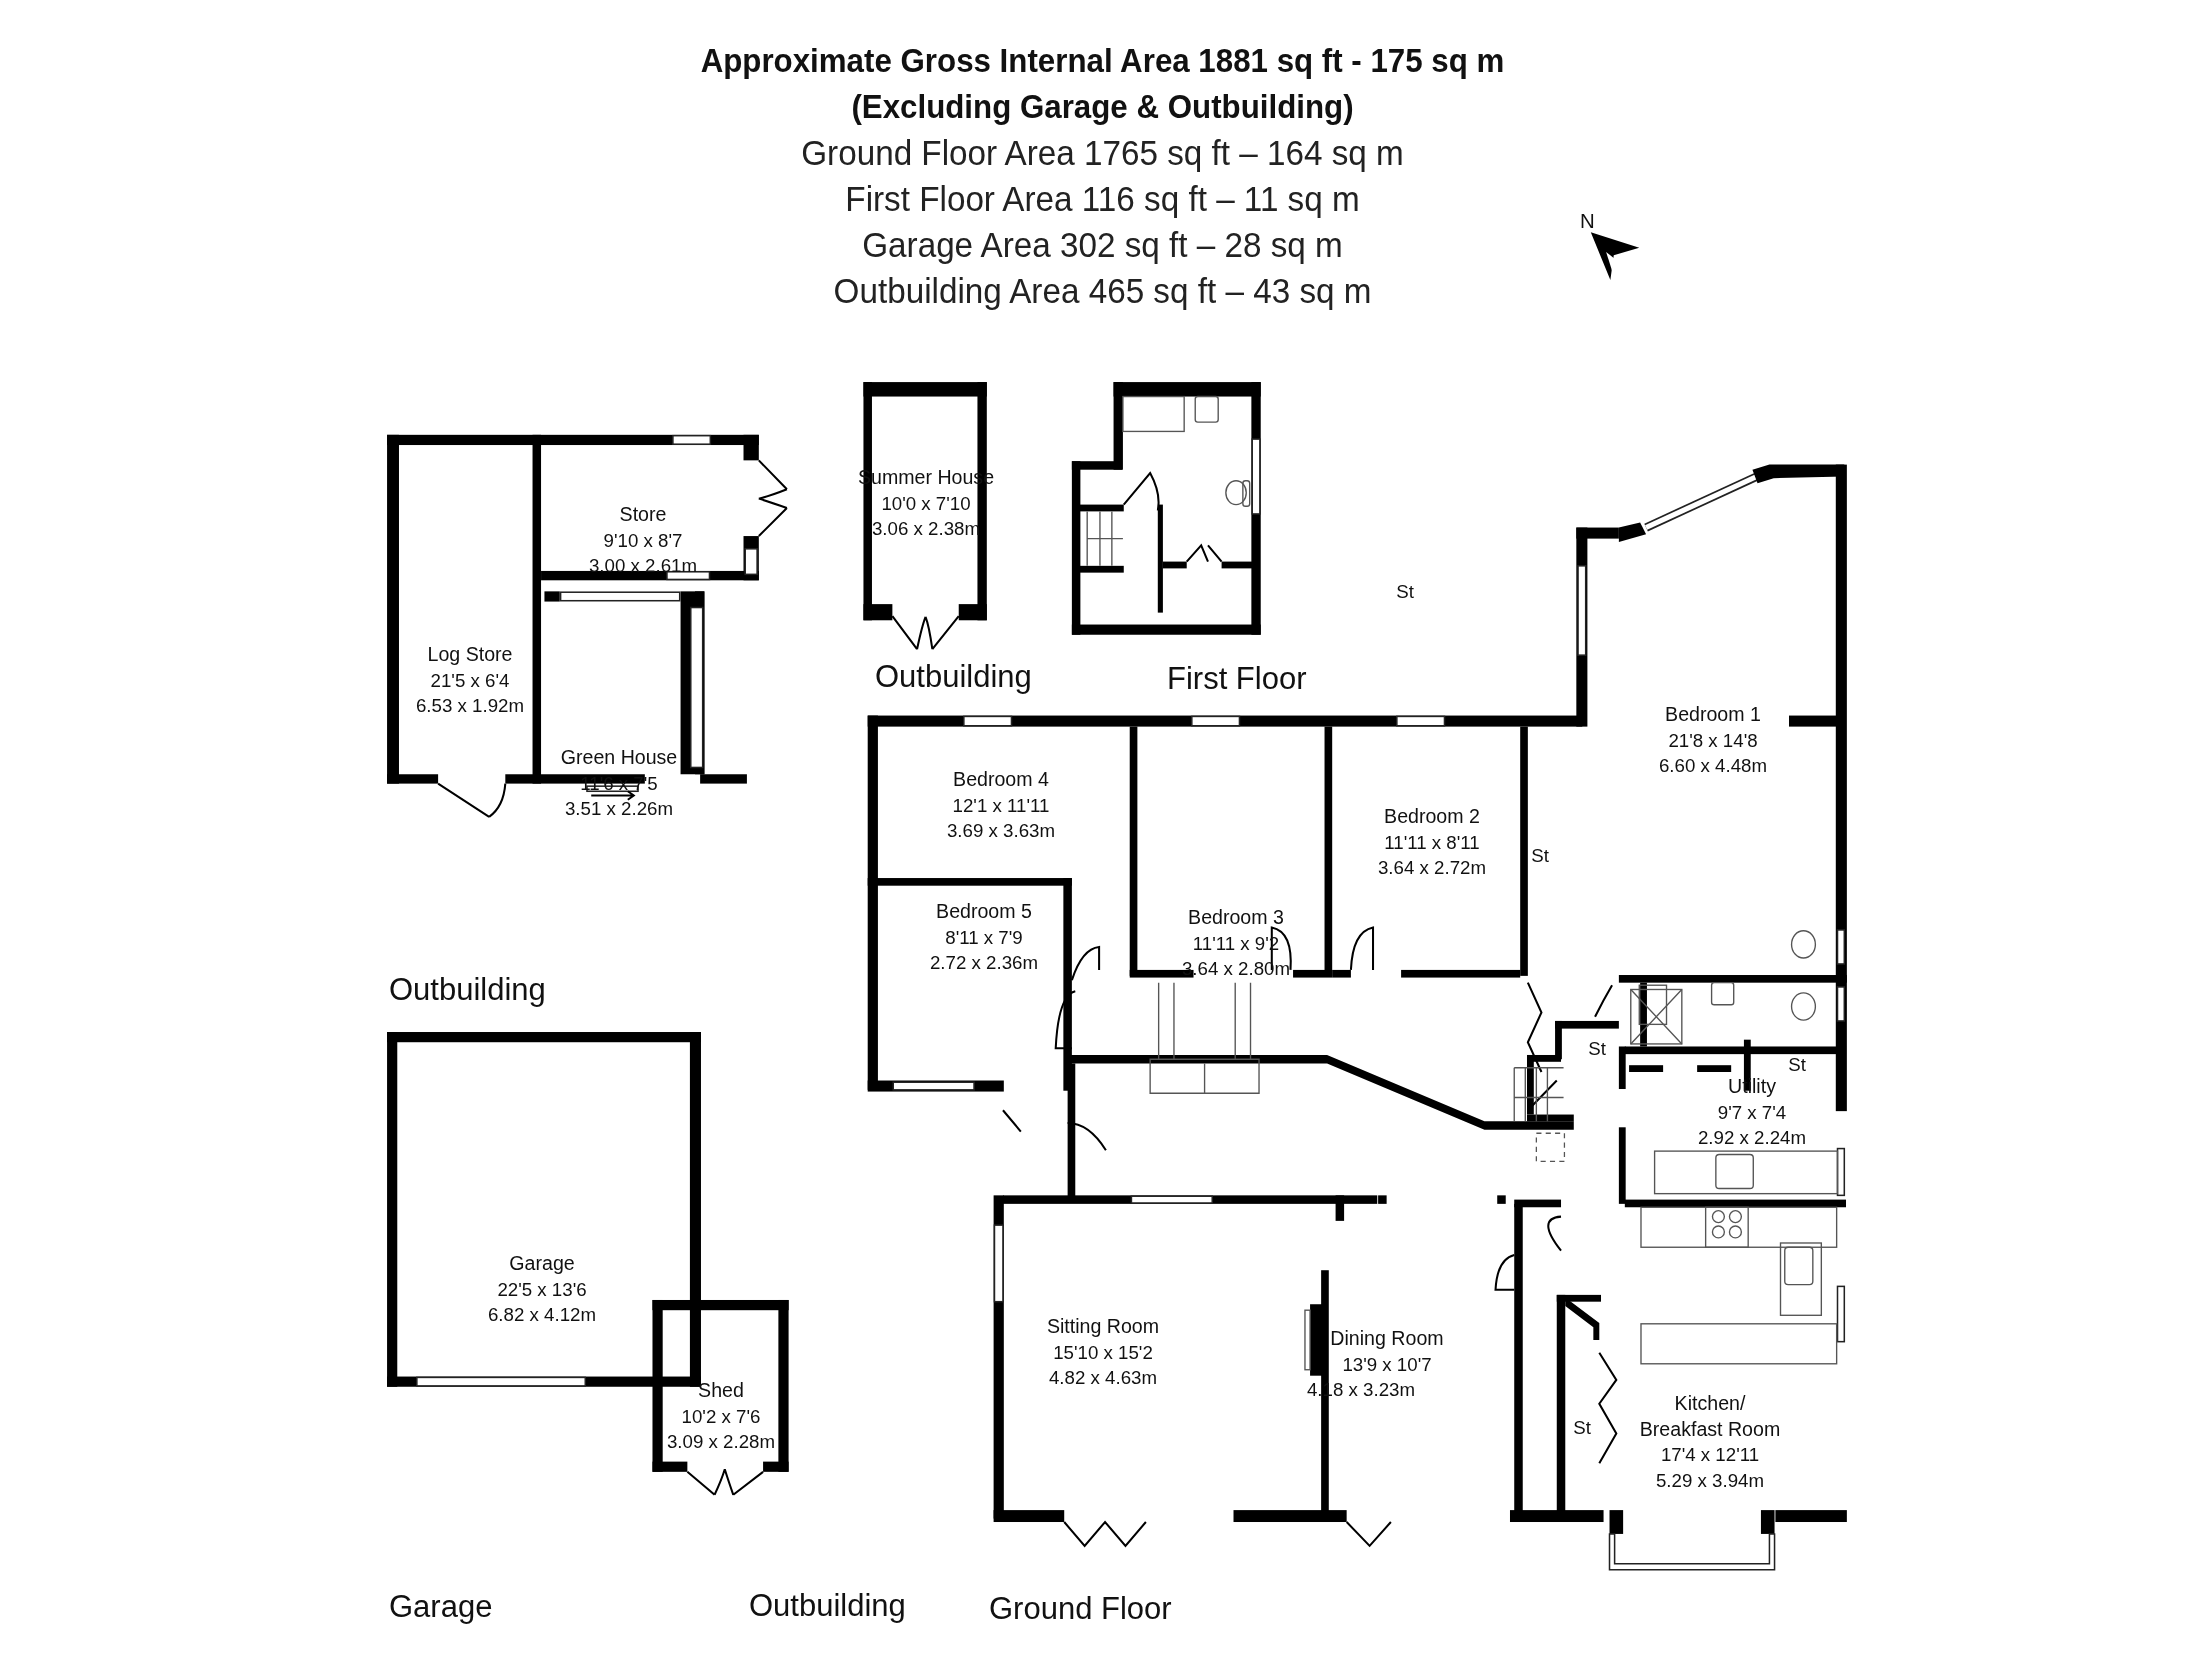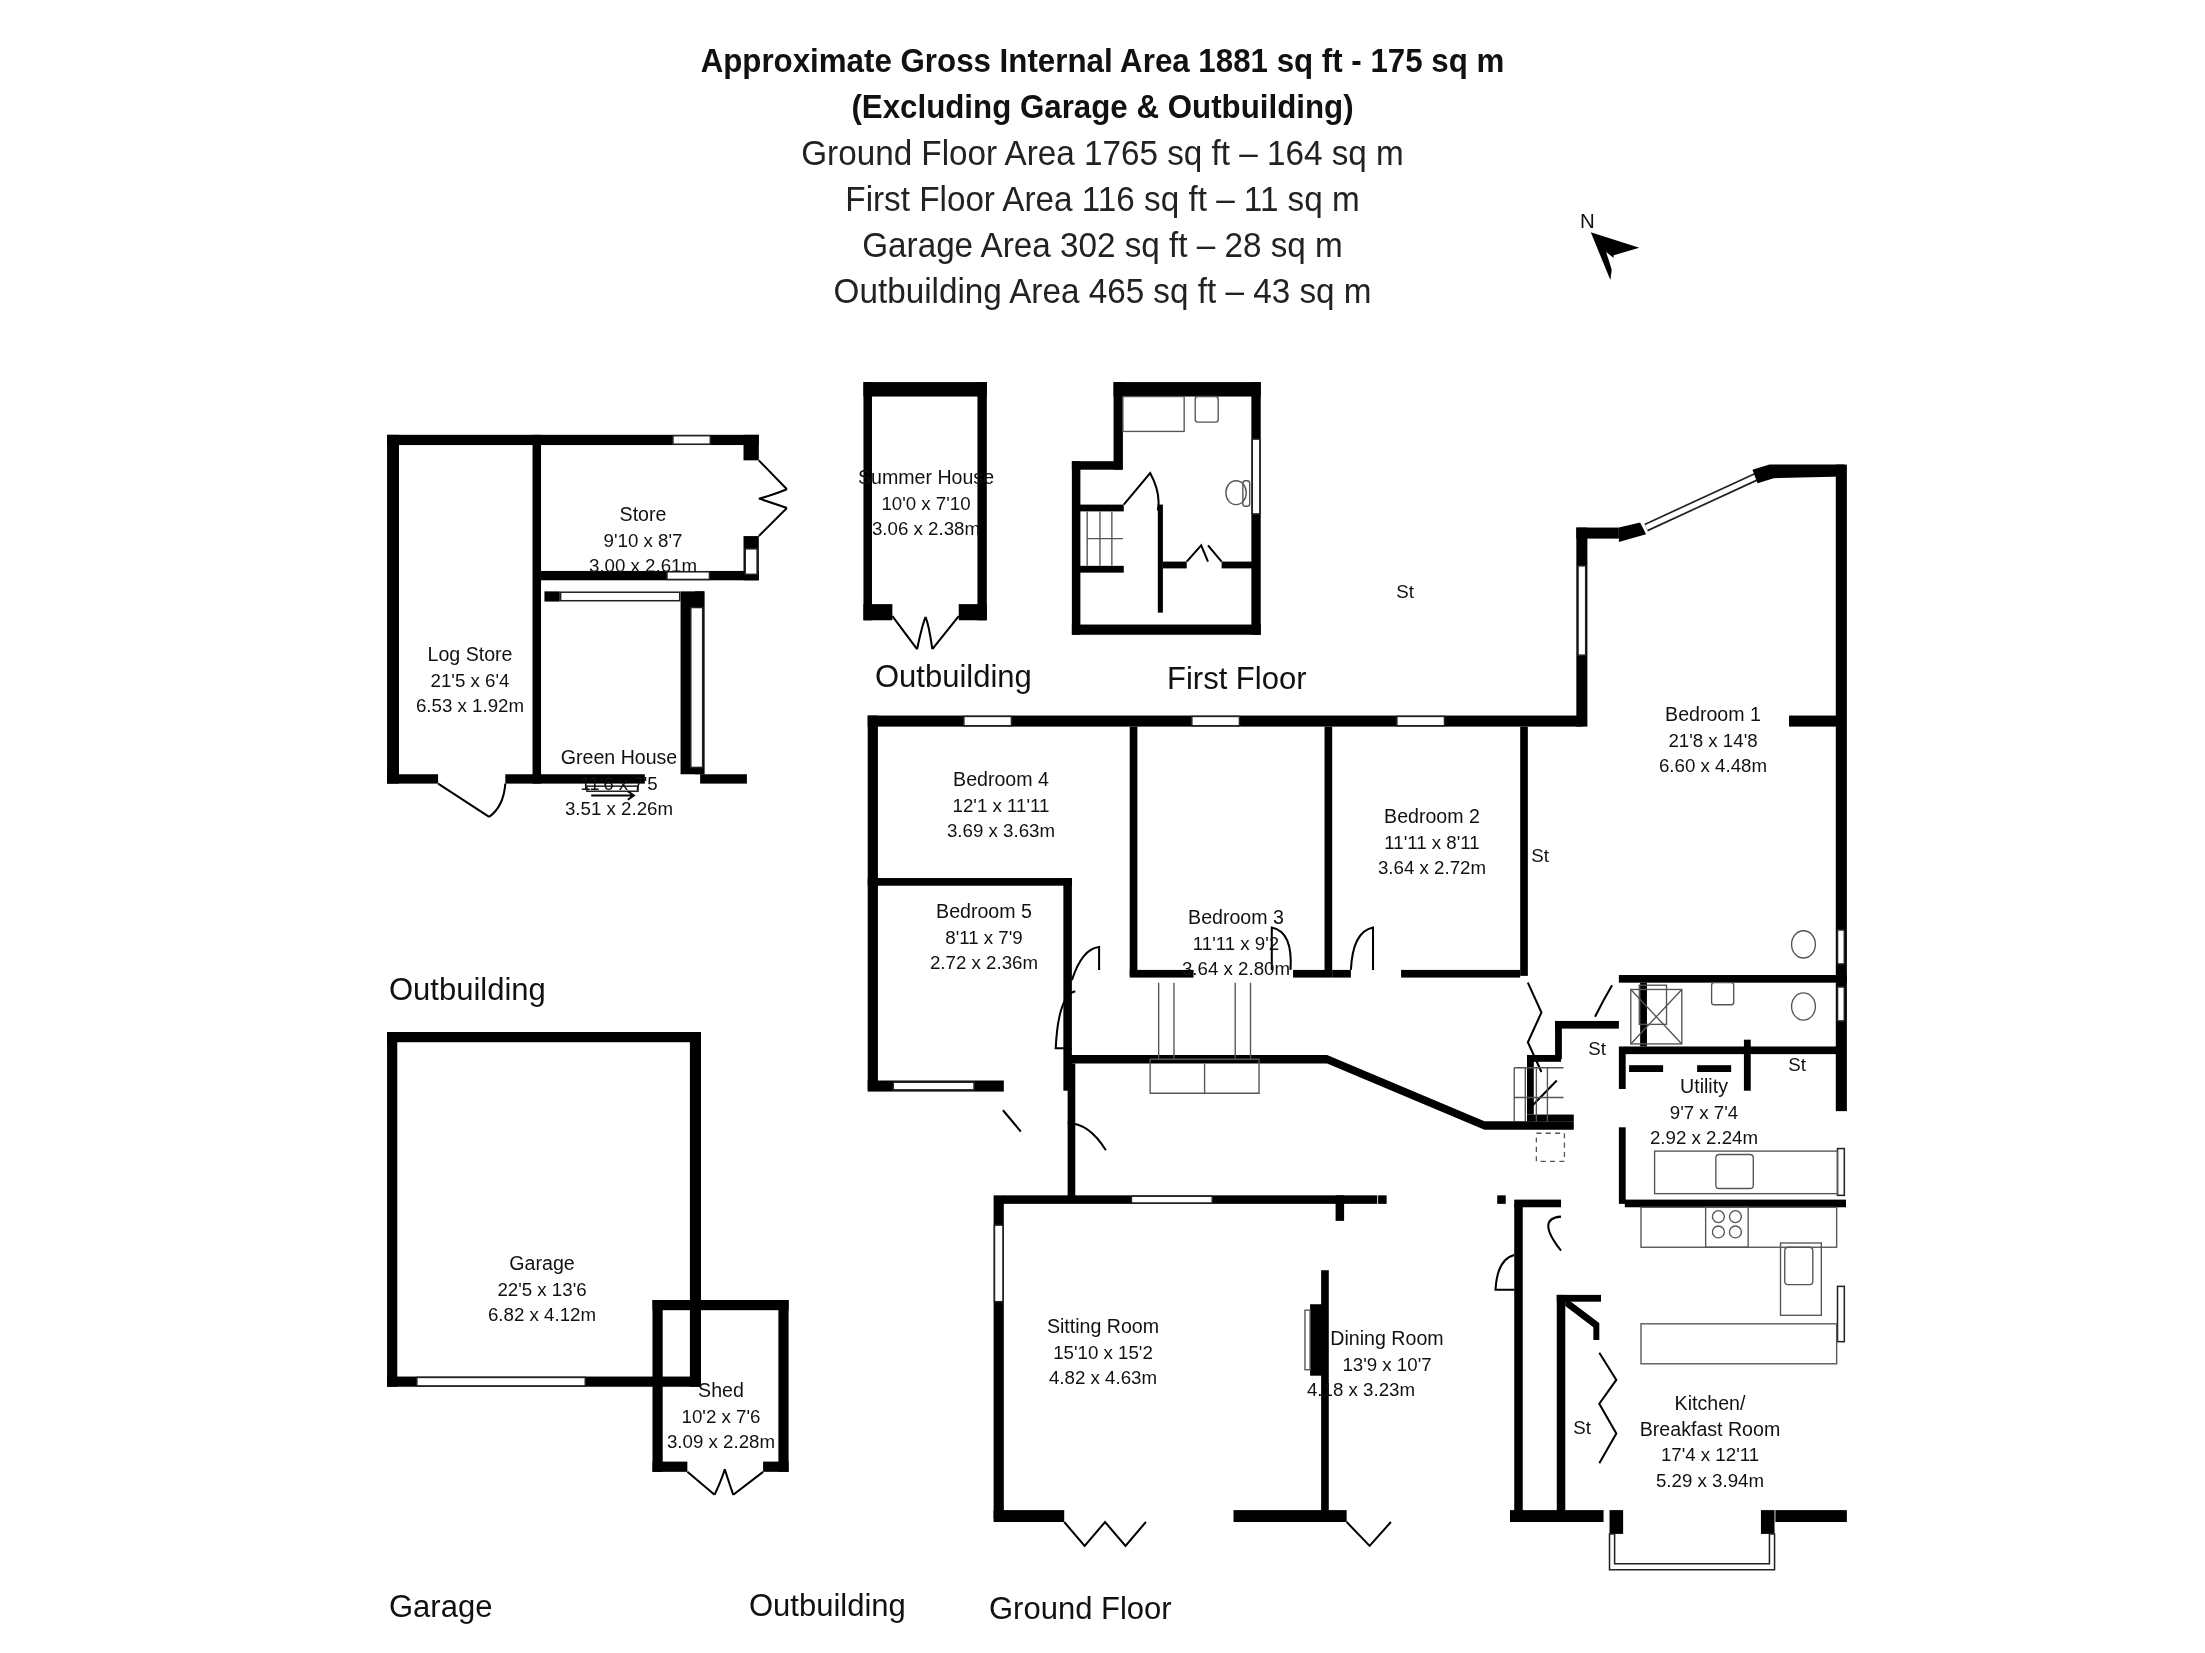--- a/index.html
+++ b/index.html
@@ -271,21 +271,21 @@
 <div class="lbl" style="left:1001px; top:767px;">
   <div class="nm">Bedroom 4</div>
   <div>12'1 x 11'11</div>
   <div>3.69 x 3.63m</div>
 </div>
 <div class="lbl" style="left:964px; top:899px;margin-left:20px;">
   <div class="nm">Bedroom 5</div>
   <div>8'11 x 7'9</div>
   <div>2.72 x 2.36m</div>
 </div>
-<div class="lbl" style="left:1704px; top:1074px;">
+<div class="lbl" style="left:1752px; top:1074px;">
   <div class="nm">Utility</div>
   <div>9'7 x 7'4</div>
   <div>2.92 x 2.24m</div>
 </div>
 <div class="lbl" style="left:542px; top:1251px;">
   <div class="nm">Garage</div>
   <div>22'5 x 13'6</div>
   <div>6.82 x 4.12m</div>
 </div>
 <div class="lbl" style="left:721px; top:1378px;">

